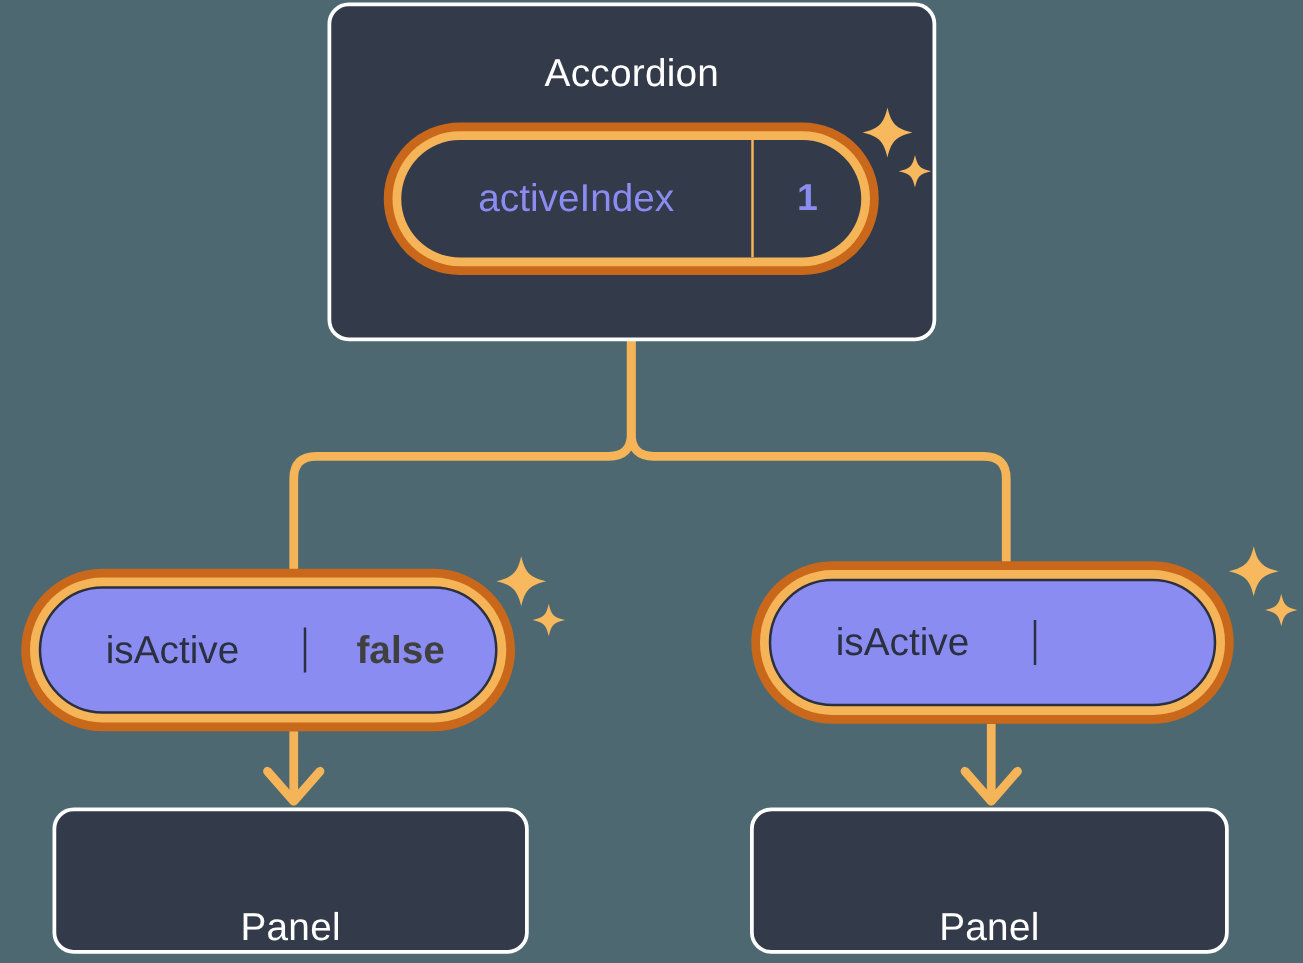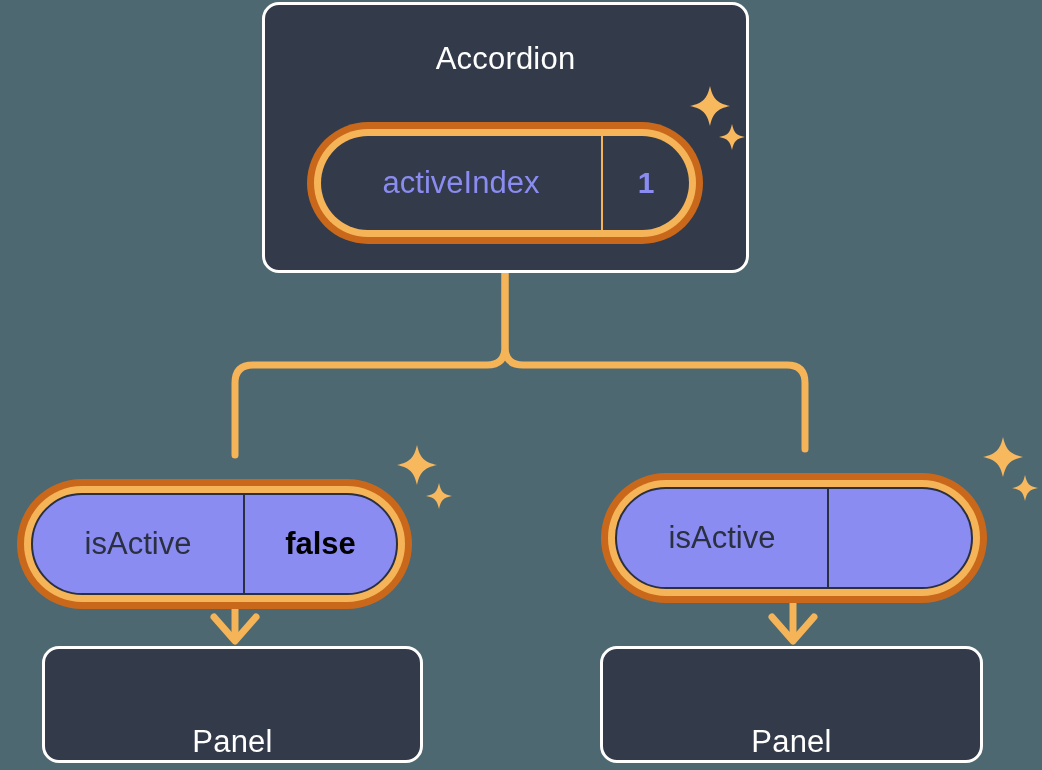--- a/index.html
+++ b/index.html
@@ -77,21 +77,20 @@
 
   
   
   .pill-outer {
     position: absolute;
     z-index: 3;
     background: #c9681a;
     border-radius: 999px;
     padding: 7px;
     box-sizing: border-box;
-    margin-top: 24px;
   }
   .pill-mid {
     background: #f5b457;
     border-radius: 999px;
     padding: 7px;
     box-sizing: border-box;
     height: 100%;
   }
   .pill-inner {
     display: flex;
@@ -129,28 +128,29 @@
     flex: 1 1 auto;
     color: #8b8cf2;
     font-size: 30px;
     font-weight: 700;
   }
 
   
   .pill-purple .pill-inner {
     background: #8b8cf2;
     border: 2px solid #2b3040;
+    align-items: center;
   }
   .pill-purple .pill-key {
     color: #2b3040;
     font-size: 31px;
     border-right: 2px solid #2b3040;
   }
   .pill-purple .pill-val {
-    color: #000000;
+    color: #404040;
     font-size: 31px;
     font-weight: 700;
     flex: 1 1 auto;
   }
 
   #pill-isactive-left {
     left: 17px;
     top: 455px;
     width: 395px;
     height: 130px;

